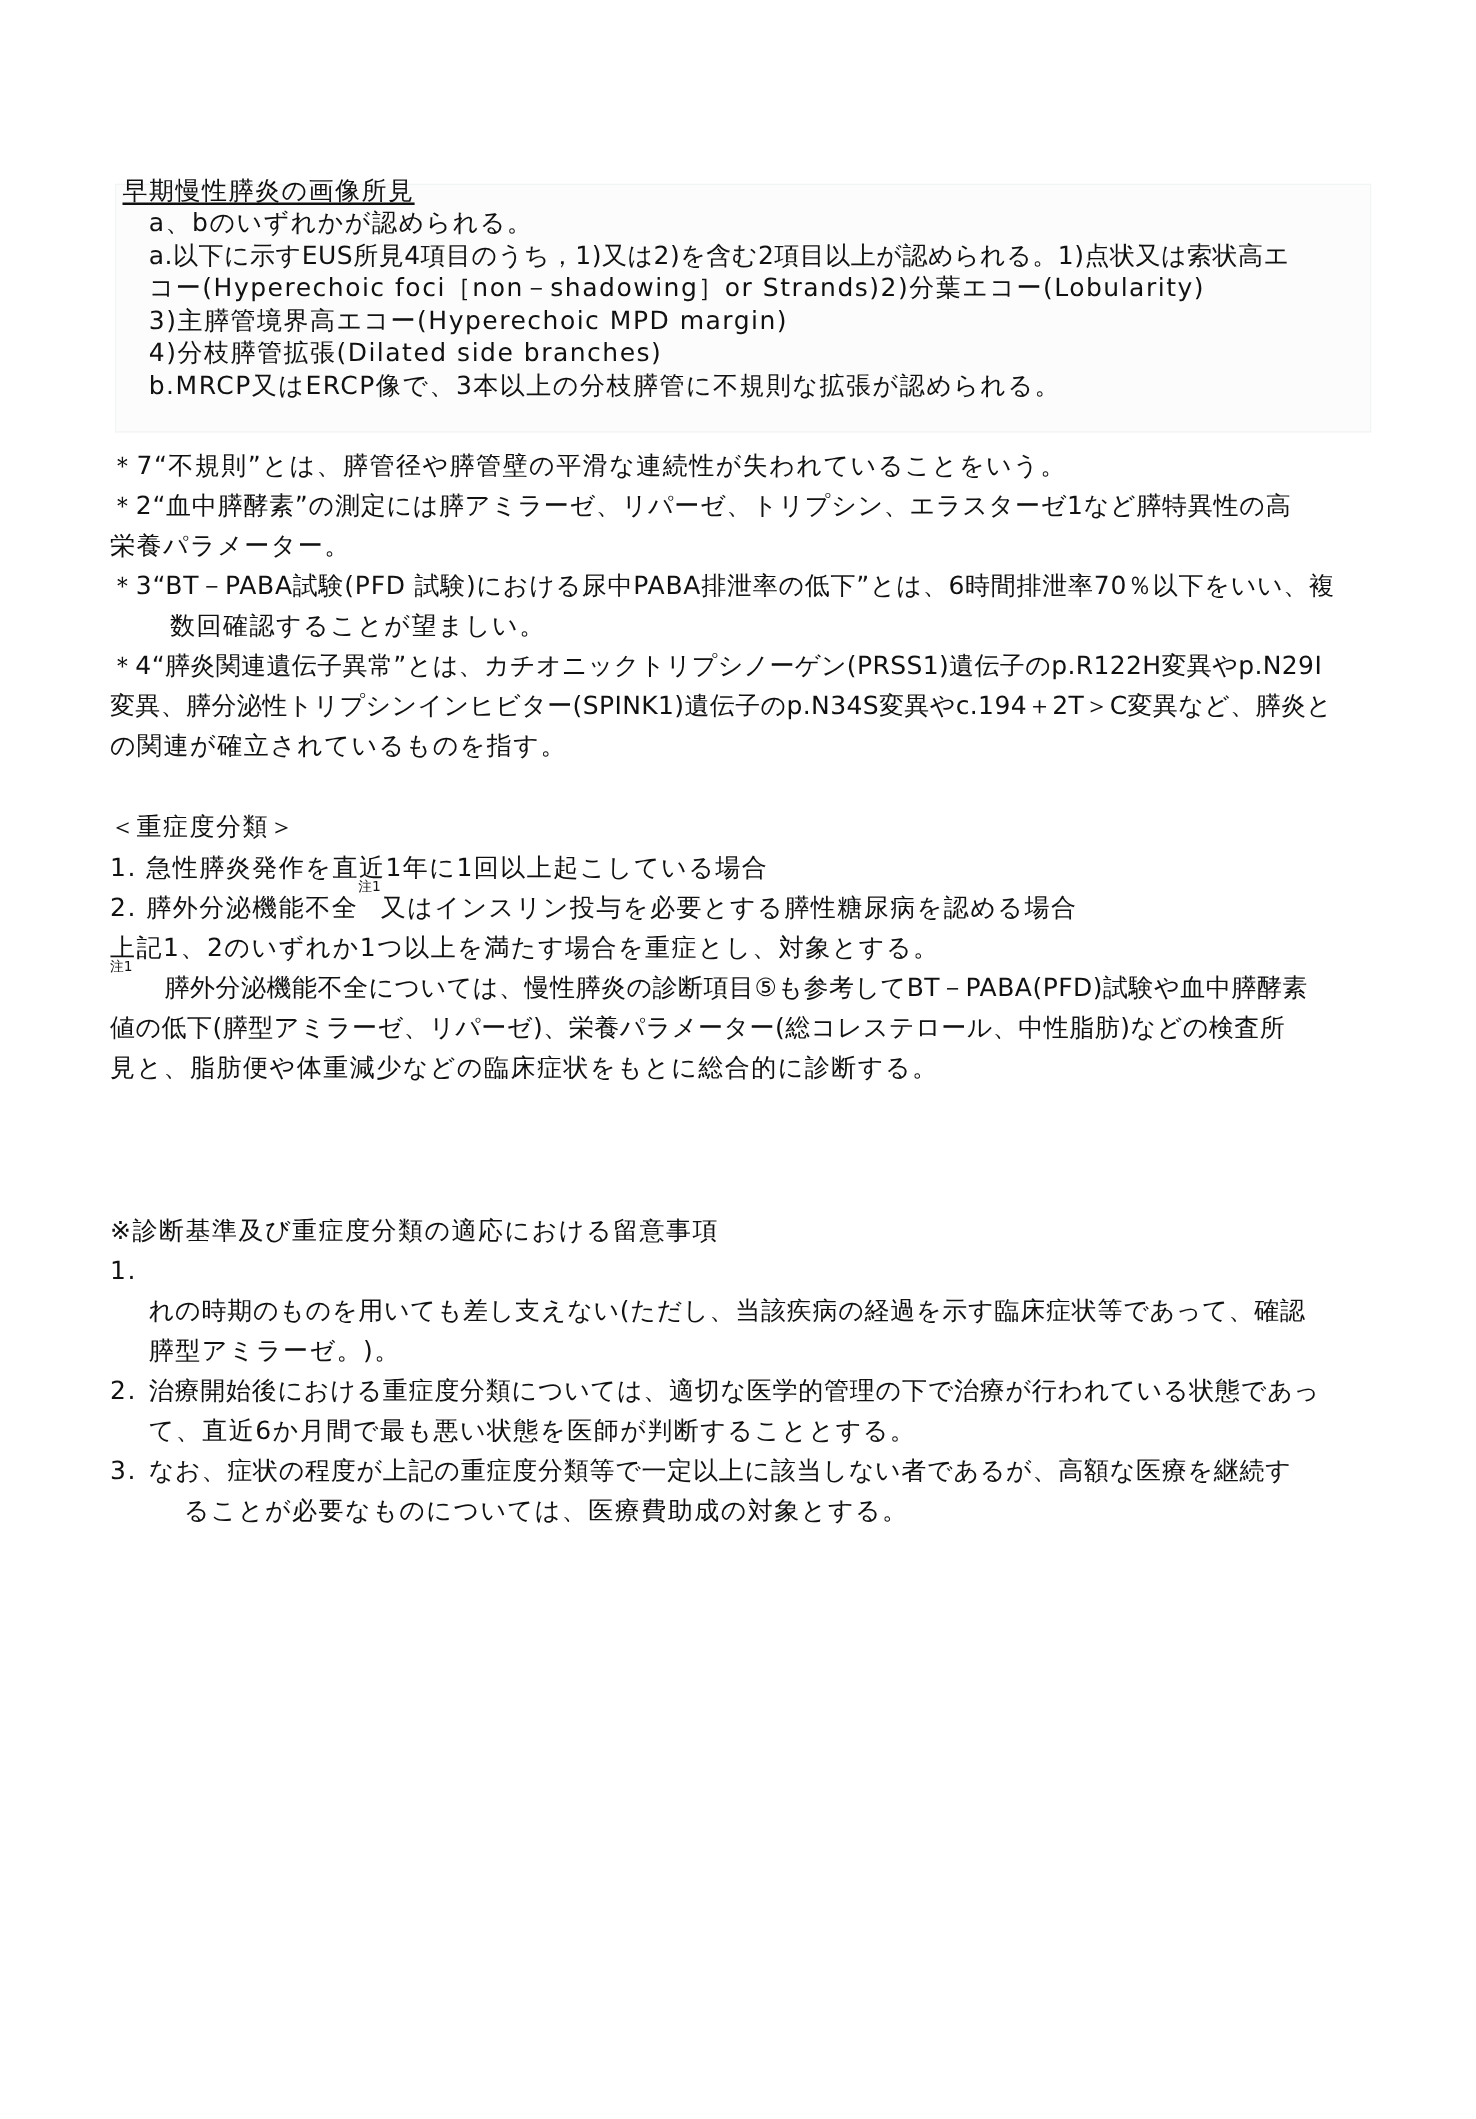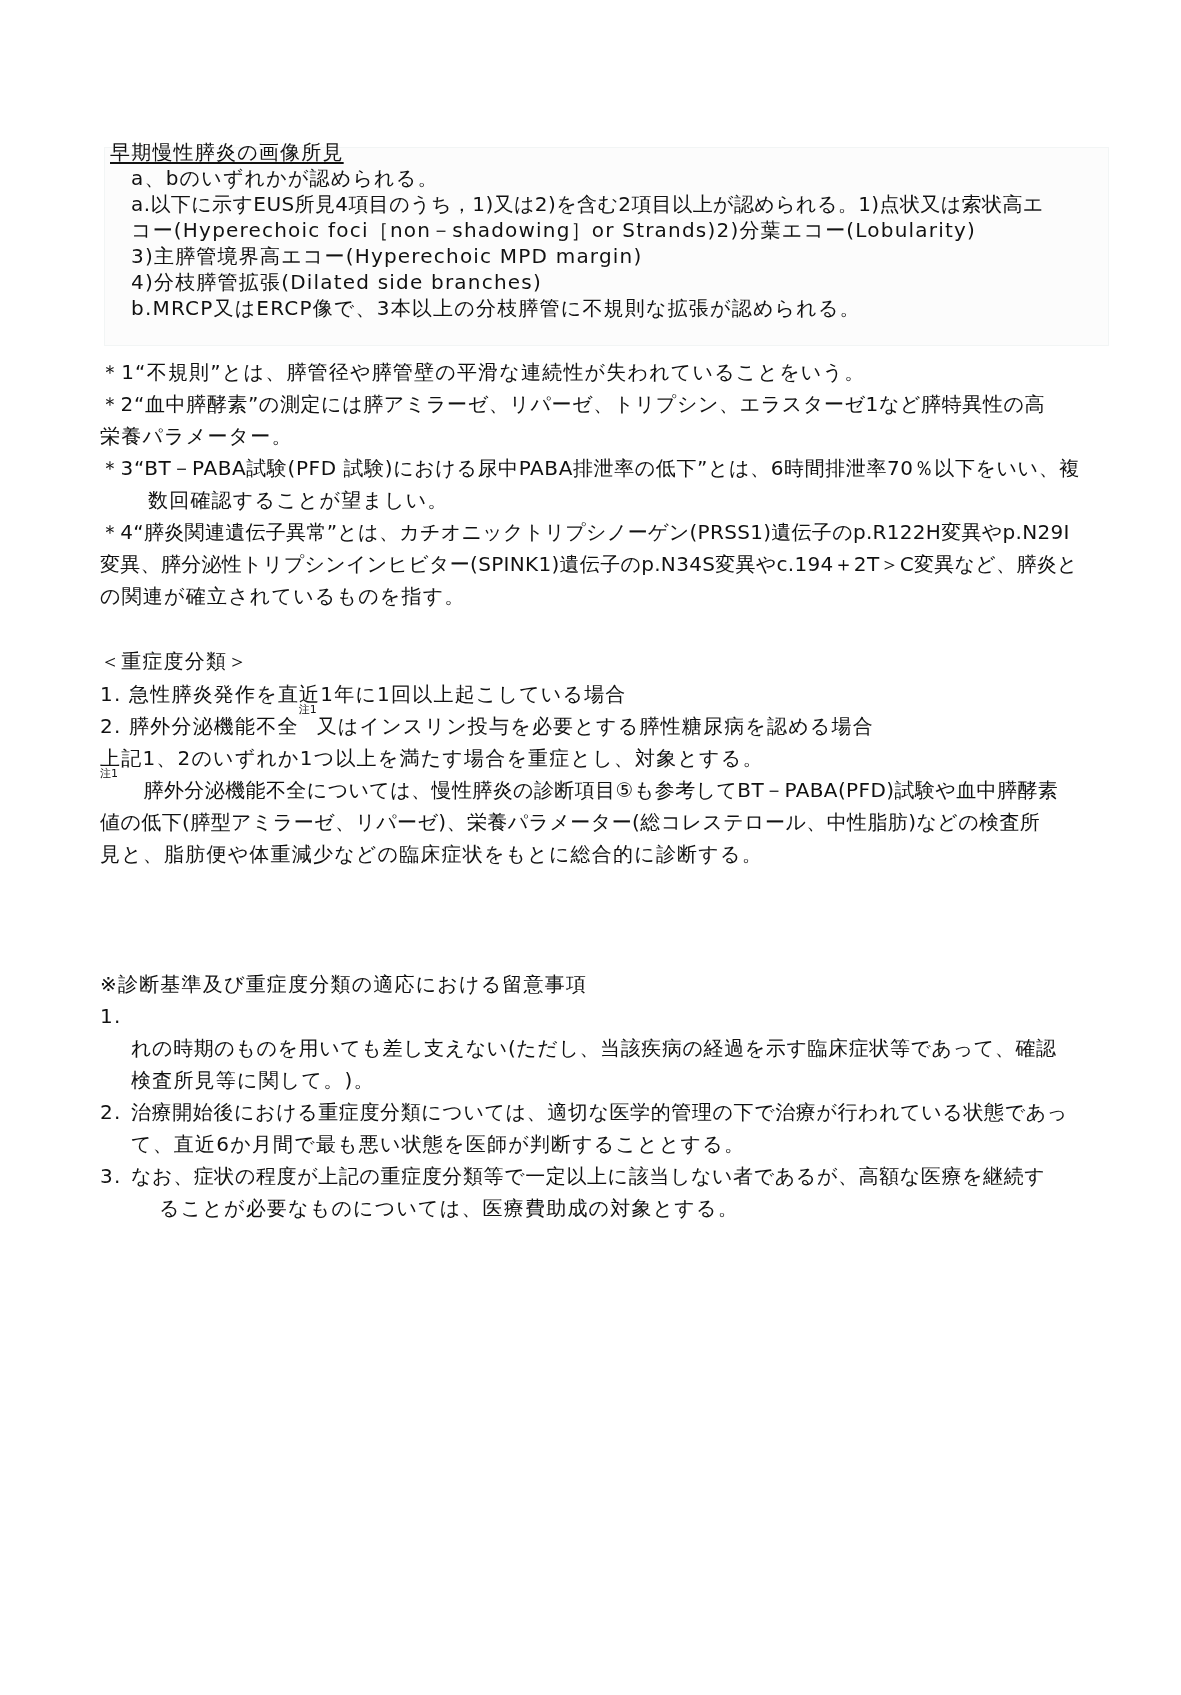--- a/index.html
+++ b/index.html
@@ -12,21 +12,21 @@
       height: 1695px;
       position: relative;
       overflow: hidden;
       font-family: "DejaVu Sans", "Liberation Sans", sans-serif;
       color: #111111;
       font-size: 20px;
       line-height: 28px;
     }
     .page {
       position: absolute;
-      left: 16px;
+      left: 4px;
       top: 0;
       width: 934px;
       height: 1695px;
     }
     .box {
       position: absolute;
       left: 88px;
       top: 147px;
       width: 1005px;
       height: 199px;
@@ -60,21 +60,21 @@
 
   <div class="box"></div>
   <div class="line title-underline" style="left:94px; top:138px;">早期慢性膵炎の画像所見</div>
   <div class="line" style="left:115px; top:164px;">a、bのいずれかが認められる。</div>
   <div class="line" style="left:115px; top:190px; letter-spacing:0.4px;">a.以下に示すEUS所見4項目のうち，1)又は2)を含む2項目以上が認められる。1)点状又は索状高エ</div>
   <div class="line" style="left:115px; top:216px;">コー(Hyperechoic foci［non－shadowing］or Strands)2)分葉エコー(Lobularity)</div>
   <div class="line" style="left:115px; top:242px;">3)主膵管境界高エコー(Hyperechoic MPD margin)</div>
   <div class="line" style="left:115px; top:268px;">4)分枝膵管拡張(Dilated side branches)</div>
   <div class="line" style="left:115px; top:294px;">b.MRCP又はERCP像で、3本以上の分枝膵管に不規則な拡張が認められる。</div>
 
-  <div class="line" style="left:84px; top:358px;">＊1“不規則”とは、膵管径や膵管壁の平滑な連続性が失われていることをいう。</div>
+  <div class="line" style="left:84px; top:358px;">＊7“不規則”とは、膵管径や膵管壁の平滑な連続性が失われていることをいう。</div>
   <div class="line" style="left:84px; top:390px; letter-spacing:0.6px;">＊2“血中膵酵素”の測定には膵アミラーゼ、リパーゼ、トリプシン、エラスターゼ1など膵特異性の高</div>
   <div class="line" style="left:84px; top:422px;">栄養パラメーター。</div>
   <div class="line" style="left:84px; top:454px; letter-spacing:0.6px;">＊3“BT－PABA試験(PFD 試験)における尿中PABA排泄率の低下”とは、6時間排泄率70％以下をいい、複</div>
   <div class="line" style="left:84px; top:486px;margin-left:48px;">数回確認することが望ましい。</div>
   <div class="line" style="left:84px; top:518px; letter-spacing:0.3px;">＊4“膵炎関連遺伝子異常”とは、カチオニックトリプシノーゲン(PRSS1)遺伝子のp.R122H変異やp.N29I</div>
   <div class="line" style="left:84px; top:550px; letter-spacing:0.3px;">変異、膵分泌性トリプシンインヒビター(SPINK1)遺伝子のp.N34S変異やc.194＋2T＞C変異など、膵炎と</div>
   <div class="line" style="left:84px; top:582px;">の関連が確立されているものを指す。</div>
 
   <div class="line" style="left:84px; top:647px;">＜重症度分類＞</div>
   <div class="line" style="left:84px; top:680px;">1. 急性膵炎発作を直近1年に1回以上起こしている場合</div>
@@ -86,21 +86,21 @@
     <sup class="note">注1</sup>
     <span style="margin-left:18px; letter-spacing:0.4px;">膵外分泌機能不全については、慢性膵炎の診断項目⑤も参考してBT－PABA(PFD)試験や血中膵酵素</span>
   </div>
   <div class="line" style="left:84px; top:808px; letter-spacing:0.4px;">値の低下(膵型アミラーゼ、リパーゼ)、栄養パラメーター(総コレステロール、中性脂肪)などの検査所</div>
   <div class="line" style="left:84px; top:840px;">見と、脂肪便や体重減少などの臨床症状をもとに総合的に診断する。</div>
 
   <div class="line" style="left:84px; top:970px;">※診断基準及び重症度分類の適応における留意事項</div>
 
   <div class="line" style="left:84px; top:1002px;">1.</div>
   <div class="line" style="left:115px; top:1034px; letter-spacing:0.6px;">れの時期のものを用いても差し支えない(ただし、当該疾病の経過を示す臨床症状等であって、確認</div>
-  <div class="line" style="left:115px; top:1066px;">検査所見等に関して。)。</div>
+  <div class="line" style="left:115px; top:1066px;">膵型アミラーゼ。)。</div>
 
   <div class="line" style="left:84px; top:1098px;">2.</div>
   <div class="line" style="left:115px; top:1098px; letter-spacing:0.6px;">治療開始後における重症度分類については、適切な医学的管理の下で治療が行われている状態であっ</div>
   <div class="line" style="left:115px; top:1130px;">て、直近6か月間で最も悪い状態を医師が判断することとする。</div>
 
   <div class="line" style="left:84px; top:1162px;">3.</div>
   <div class="line" style="left:115px; top:1162px; letter-spacing:0.6px;">なお、症状の程度が上記の重症度分類等で一定以上に該当しない者であるが、高額な医療を継続す</div>
   <div class="line" style="left:115px; top:1194px;margin-left:28px;">ることが必要なものについては、医療費助成の対象とする。</div>
 
 </div>

